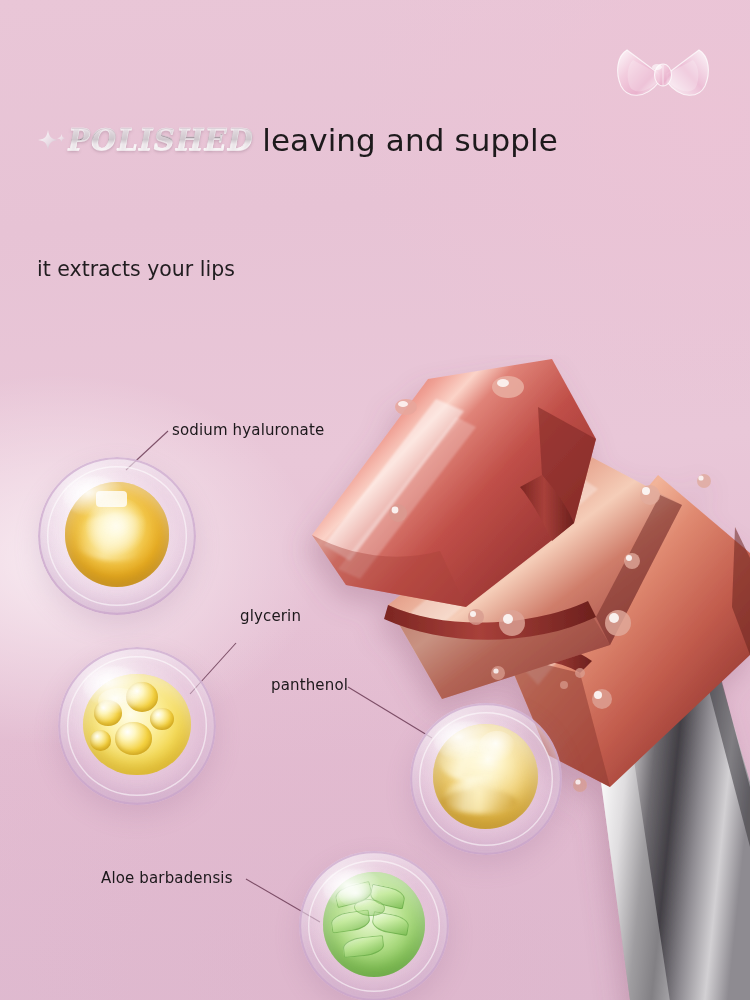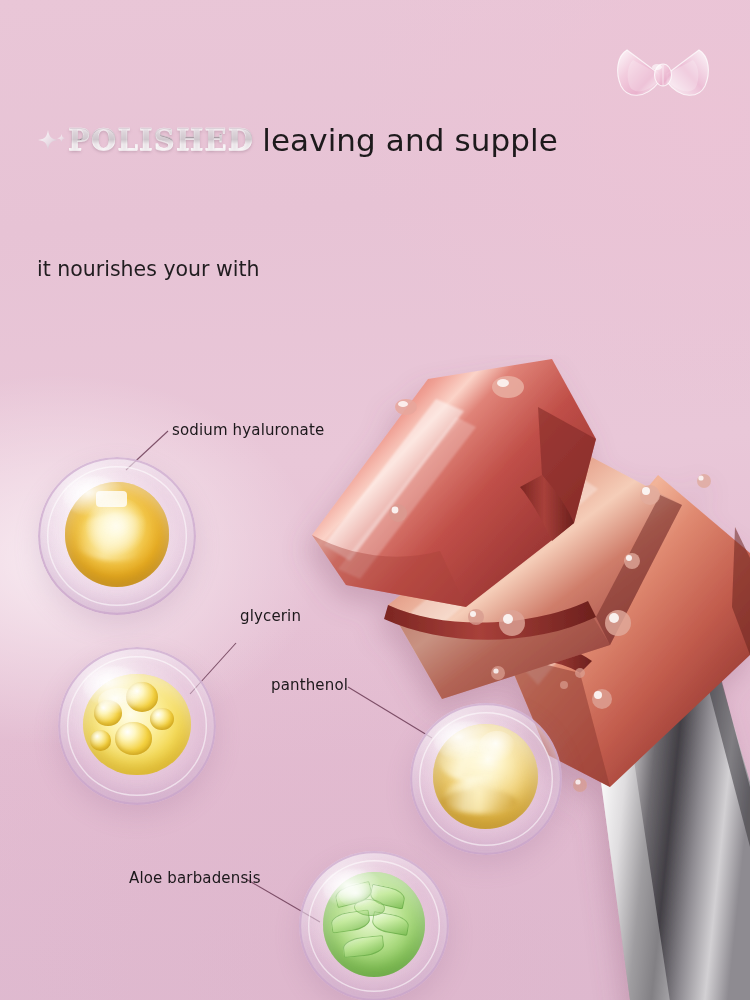--- a/index.html
+++ b/index.html
@@ -25,21 +25,21 @@
     position:absolute;left:36px;top:118px;width:640px;
     font-size:31px;line-height:45px;color:#1d1a1c;font-weight:400;
     letter-spacing:.1px;
   }
   .hl-line{display:block;white-space:nowrap;}
   .hl-line2{display:flex;align-items:center;gap:0;}
   .sparkle{display:inline-block;width:34px;height:34px;position:relative;top:2px;margin-right:-2px;}
   .polished{
     display:inline-block;
     font-family:"DejaVu Serif", serif;
-    font-weight:700;font-size:29px;letter-spacing:1.2px;
+    font-style:italic;font-weight:700;font-size:29px;letter-spacing:1.2px;
     background:linear-gradient(180deg,#ffffff 0%,#f2e8ee 16%,#b9a9b4 34%,#8e7f8a 48%,#f6f1f4 58%,#ffffff 68%,#cdbdc8 82%,#9b8c97 100%);
     -webkit-background-clip:text;background-clip:text;color:transparent;
     -webkit-text-stroke:.5px rgba(255,255,255,.55);
     text-shadow:0 1px 0 rgba(255,255,255,.6), 0 2px 3px rgba(120,90,110,.35);
     padding-right:8px;
   }
 
   
   .bodycopy{
     position:absolute;left:37px;top:256px;width:560px;
@@ -48,21 +48,21 @@
   .bodycopy span{display:block;white-space:nowrap;}
 
   
   .ing-label{
     position:absolute;font-size:15px;color:#1c181b;white-space:nowrap;
     letter-spacing:.15px;
   }
   .l-sh{left:172px;top:421px;}
   .l-gly{left:240px;top:607px;}
   .l-pan{left:271px;top:676px;}
-  .l-aloe{left:101px;top:869px;margin-left:28px;}
+  .l-aloe{left:101px;top:869px;}
 
   .leader{position:absolute;overflow:visible;}
 
   
   .jar{position:absolute;border-radius:50%;}
   .jar .glass{
     position:absolute;inset:0;border-radius:50%;
     background:
       radial-gradient(circle at 32% 26%, rgba(255,255,255,.80) 0%, rgba(255,255,255,.22) 26%, rgba(255,255,255,0) 48%),
       radial-gradient(circle at 50% 50%, rgba(246,232,242,.55) 0%, rgba(231,206,228,.40) 62%, rgba(206,170,205,.50) 86%, rgba(186,146,188,.62) 100%);
@@ -173,21 +173,21 @@
           <path d="M12 4 C13.2 11 15 12.8 22 14 C15 15.2 13.2 17 12 24 C10.8 17 9 15.2 2 14 C9 12.8 10.8 11 12 4 Z" fill="url(#spk)"></path>
           <path d="M25.5 8 C26 11 26.8 11.8 29.8 12.3 C26.8 12.8 26 13.6 25.5 16.6 C25 13.6 24.2 12.8 21.2 12.3 C24.2 11.8 25 11 25.5 8 Z" fill="url(#spk)" opacity=".9"></path>
         </svg>
       </span>
       <span class="polished">POLISHED</span>
       <span>leaving and supple</span>
     </span>
   </div>
 
   <div class="bodycopy">
-    <span>it nourishes your with</span>
+    <span>it extracts your lips</span>
   </div>
 
   <div class="product">
     <svg viewBox="0 0 480 660" width="480" height="660" aria-hidden="true">
       <defs>
         <linearGradient id="segA" x1="0" y1="0.1" x2="1" y2="0.9">
           <stop offset="0%" stop-color="#c8564e"></stop>
           <stop offset="14%" stop-color="#d4625a"></stop>
           <stop offset="26%" stop-color="#f0a195"></stop>
           <stop offset="33%" stop-color="#fbd3c8"></stop>

